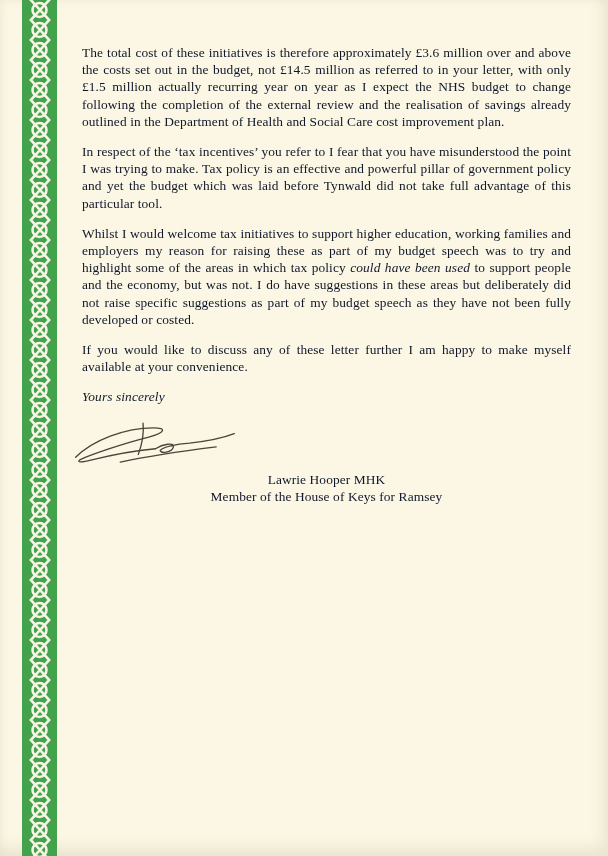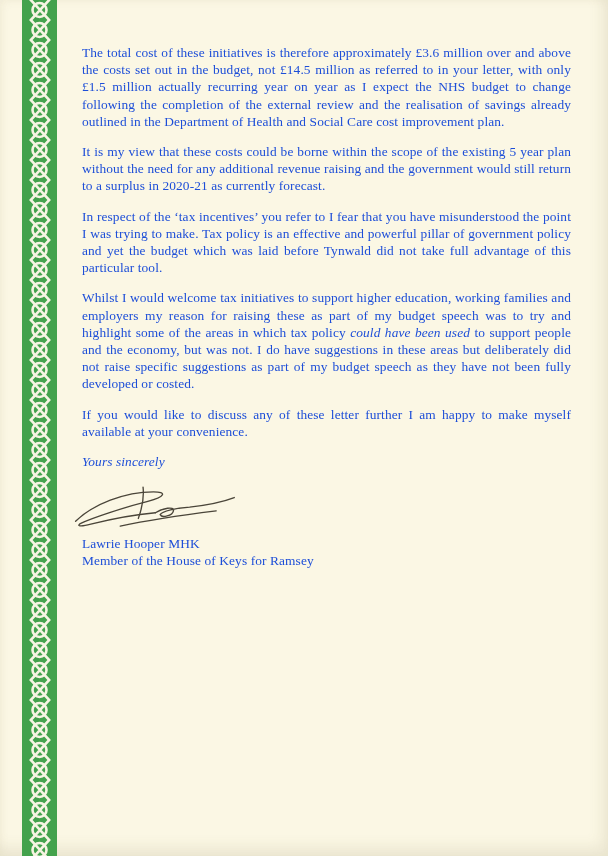--- a/index.html
+++ b/index.html
@@ -21,21 +21,21 @@
     position: absolute;
     left: 22px;
     top: 0;
     display: block;
   }
   .content {
     position: absolute;
     left: 82px;
     top: 44px;
     width: 489px;
-    color: #1d4ed8;
+    color: #0f172a;
     font-size: 13.4px;
     line-height: 17.2px;
     text-align: justify;
     letter-spacing: 0.1px;
   }
   p.para {
     margin: 0 0 13px 0;
   }
   p.para em {
   }
@@ -44,21 +44,21 @@
     text-align: left;
     font-style: italic;
   }
   .signature-scrawl {
     display: block;
     margin: 5px 0 2px -14px;
   }
   .signer-line {
     margin: 0;
     line-height: 17px;
-    text-align: left;
+    text-align: center;
   }
 </style>
 </head>
 <body>
 
 <div class="page">
 
   <svg class="celtic-border" width="35" height="856" viewBox="0 0 35 856" xmlns="http://www.w3.org/2000/svg" aria-hidden="true">
     <defs>
       <pattern id="knotPattern" width="35" height="20" patternUnits="userSpaceOnUse">
@@ -69,21 +69,20 @@
         </g>
       </pattern>
     </defs>
     <rect width="35" height="856" fill="url(#knotPattern)"></rect>
   </svg>
 
   <div class="content">
 
     <p class="para">The total cost of these initiatives is therefore approximately £3.6 million over and above the costs set out in the budget, not £14.5 million as referred to in your letter, with only £1.5 million actually recurring year on year as I expect the NHS budget to change following the completion of the external review and the realisation of savings already outlined in the Department of Health and Social Care cost improvement plan.</p>
 
-    <p class="para">It is my view that these costs could be borne within the scope of the existing 5 year plan without the need for any additional revenue raising and the government would still return to a surplus in 2020-21 as currently forecast.</p>
 
     <p class="para">In respect of the ‘tax incentives’ you refer to I fear that you have misunderstood the point I was trying to make. Tax policy is an effective and powerful pillar of government policy and yet the budget which was laid before Tynwald did not take full advantage of this particular tool.</p>
 
     <p class="para"><span>Whilst I would welcome tax initiatives to support higher education, working families and employers my reason for raising these as part of my budget speech was to try and highlight some of the areas in which tax policy</span> <em>could have been used</em> <span>to support people and the economy, but was not. I do have suggestions in these areas but deliberately did not raise specific suggestions as part of my budget speech as they have not been fully developed or costed.</span></p>
 
     <p class="para">If you would like to discuss any of these letter further I am happy to make myself available at your convenience.</p>
 
     <p class="para closing">Yours sincerely</p>
 
     <svg class="signature-scrawl" width="190" height="50" viewBox="0 0 200 52" xmlns="http://www.w3.org/2000/svg" aria-hidden="true">

